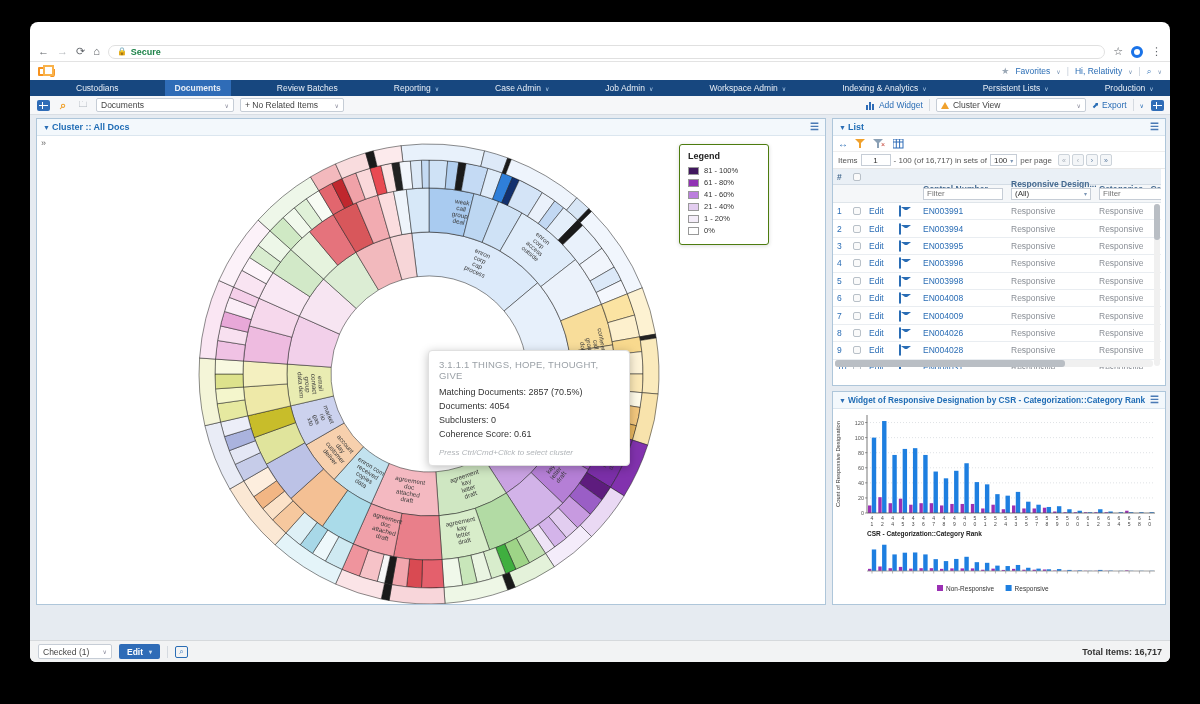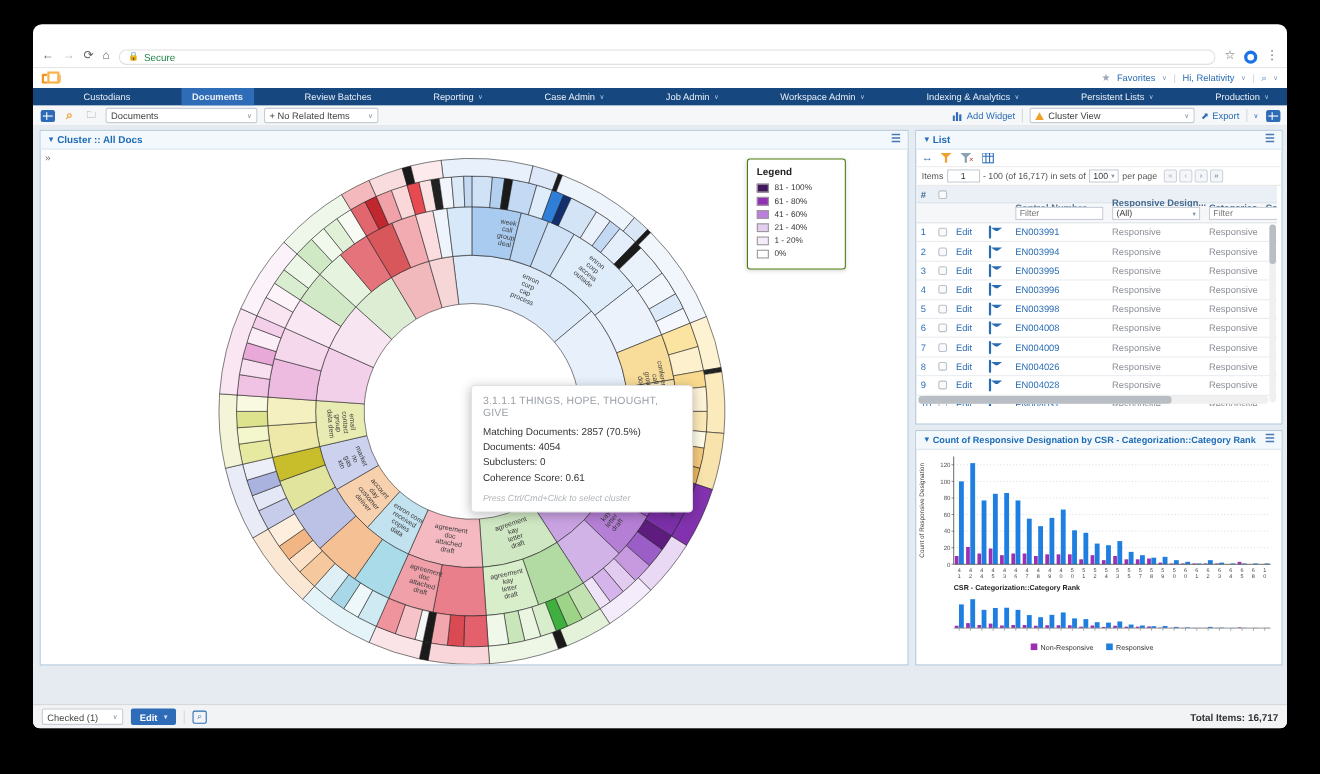--- a/index.html
+++ b/index.html
@@ -15,21 +15,21 @@
     display:flex;align-items:center;padding:0 7px;gap:5px;font-size:9px;color:#333;}
   .tab-ghost{position:absolute;left:212px;top:5px;width:26px;height:12px;background:#c3c7cd;border-radius:4px;}
   .favicon{width:8px;height:8px;background:#f6a21e;border-radius:2px;flex:none;}
   .tabclose{margin-left:auto;color:#666;font-size:9px;}
   .addrbar{position:absolute;left:0;top:20px;width:100%;height:20px;background:#fff;border-bottom:1px solid #e3e3e3;
     display:flex;align-items:center;padding:0 8px;gap:8px;}
   .navglyph{color:#5f6368;font-size:11px;line-height:1;}
   .navglyph.dim{color:#b6b9bd;}
   .urlfield{flex:1;height:14px;border:1px solid #e0e0e0;border-radius:8px;background:#fff;
     display:flex;align-items:center;padding:0 8px;gap:4px;font-size:9px;}
-  .secure{color:#1d8348;font-weight:normal;}
+  .secure{color:#1d8348;font-weight:bold;}
   .lock{color:#1d8348;font-size:8px;}
   .avatar{width:12px;height:12px;border-radius:50%;border:3px solid #1a73e8;}
   
   .appstrip{position:absolute;left:0;top:40px;width:100%;height:18px;background:#fff;display:flex;align-items:center;padding:0 8px;}
   .rlogo{display:flex;align-items:center;gap:2px;color:#f6921e;font-weight:bold;font-size:11px;}
   .rlogo .sq{width:9px;height:9px;border:2px solid #f6921e;border-radius:1px;position:relative;}
   .rlogo .sq:after{content:"";position:absolute;left:3px;top:-4px;width:7px;height:7px;border:2px solid #f9b24a;background:#fff;}
   .userarea{margin-left:auto;display:flex;align-items:center;gap:6px;font-size:8.5px;color:#2a6db5;}
   .userarea .sep{color:#c3cdd8;}
   .star-g{color:#9aa7b5;font-size:9px;}
@@ -659,21 +659,21 @@
           </div>
         <div class="hscroll">
             <div class="thumb"></div>
           </div>
       </div>
     </div>
 
     <div class="panel chart-panel">
       <div class="panel-head">
         <span class="tri">▼</span>
-        <span>Count of Responsive Designation by CSR - Categorization::Category Rank</span>
+        <span>Widget of Responsive Designation by CSR - Categorization::Category Rank</span>
         <span class="burger">☰</span>
       </div>
       <svg id="barchart" width="330" height="194" viewBox="0 0 330 194">
           <text x="31" y="106" font-size="5.5" fill="#555" text-anchor="end">0</text>
           <line x1="32" y1="104" x2="34" y2="104" stroke="#555" stroke-width="0.6"></line>
           <line x1="34" y1="88.92307692307692" x2="322" y2="88.92307692307692" stroke="#c9ced4" stroke-width="0.6" stroke-dasharray="1,2"></line>
           <text x="31" y="90.92307692307692" font-size="5.5" fill="#555" text-anchor="end">20</text>
           <line x1="32" y1="88.92307692307692" x2="34" y2="88.92307692307692" stroke="#555" stroke-width="0.6"></line>
           <line x1="34" y1="73.84615384615384" x2="322" y2="73.84615384615384" stroke="#c9ced4" stroke-width="0.6" stroke-dasharray="1,2"></line>
           <text x="31" y="75.84615384615384" font-size="5.5" fill="#555" text-anchor="end">40</text>

